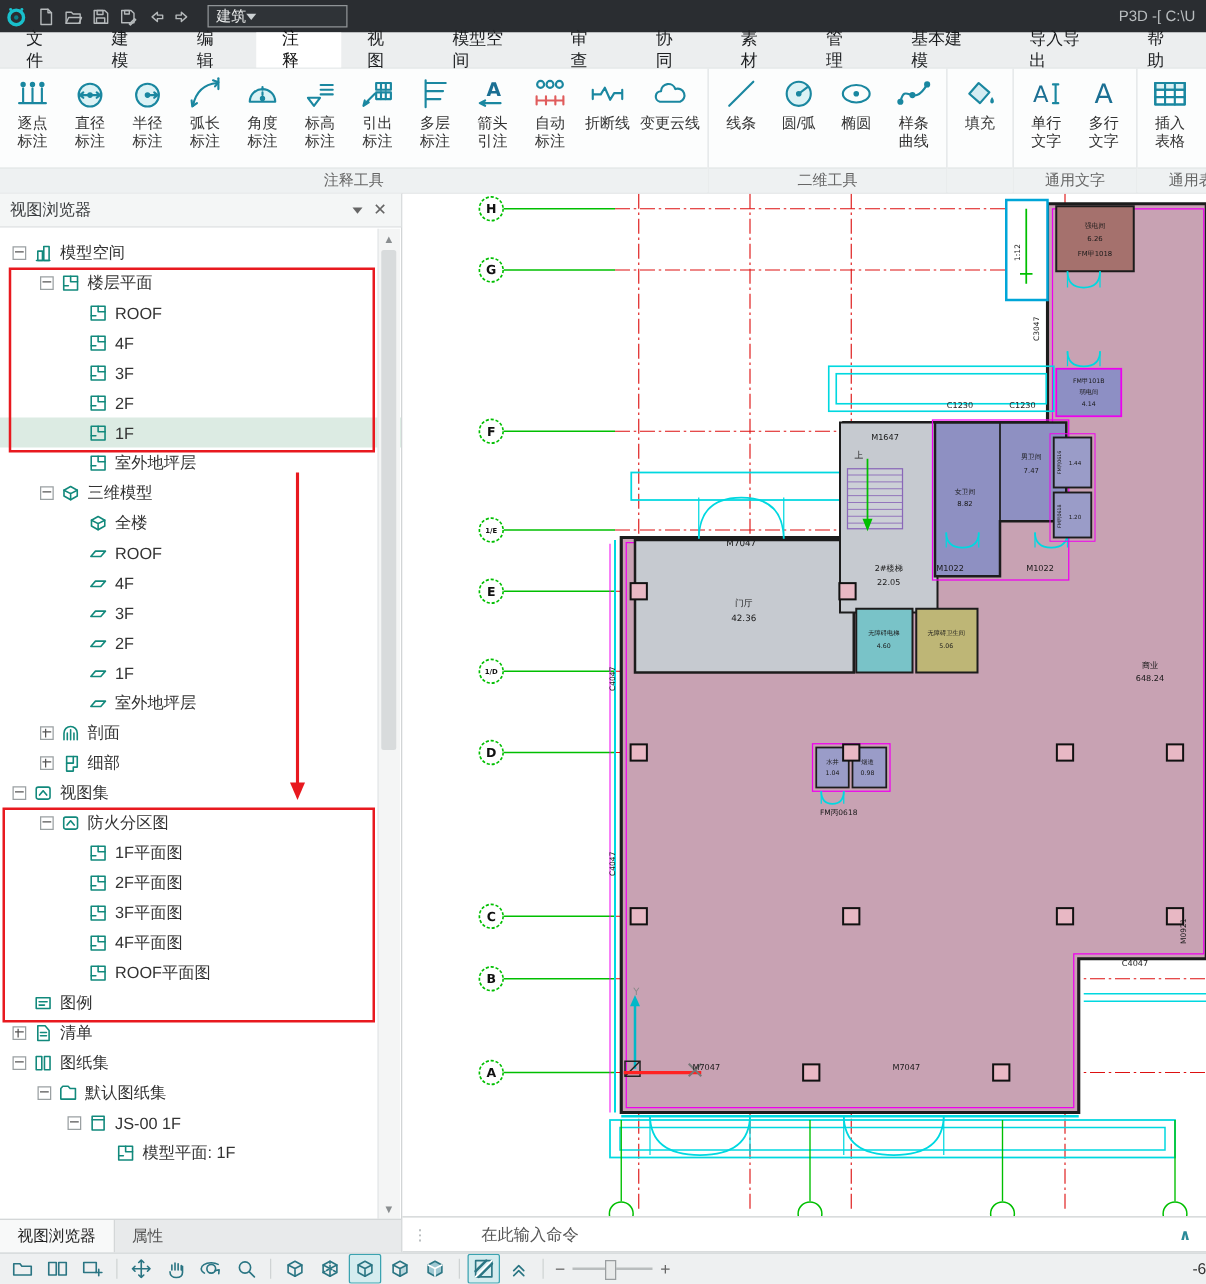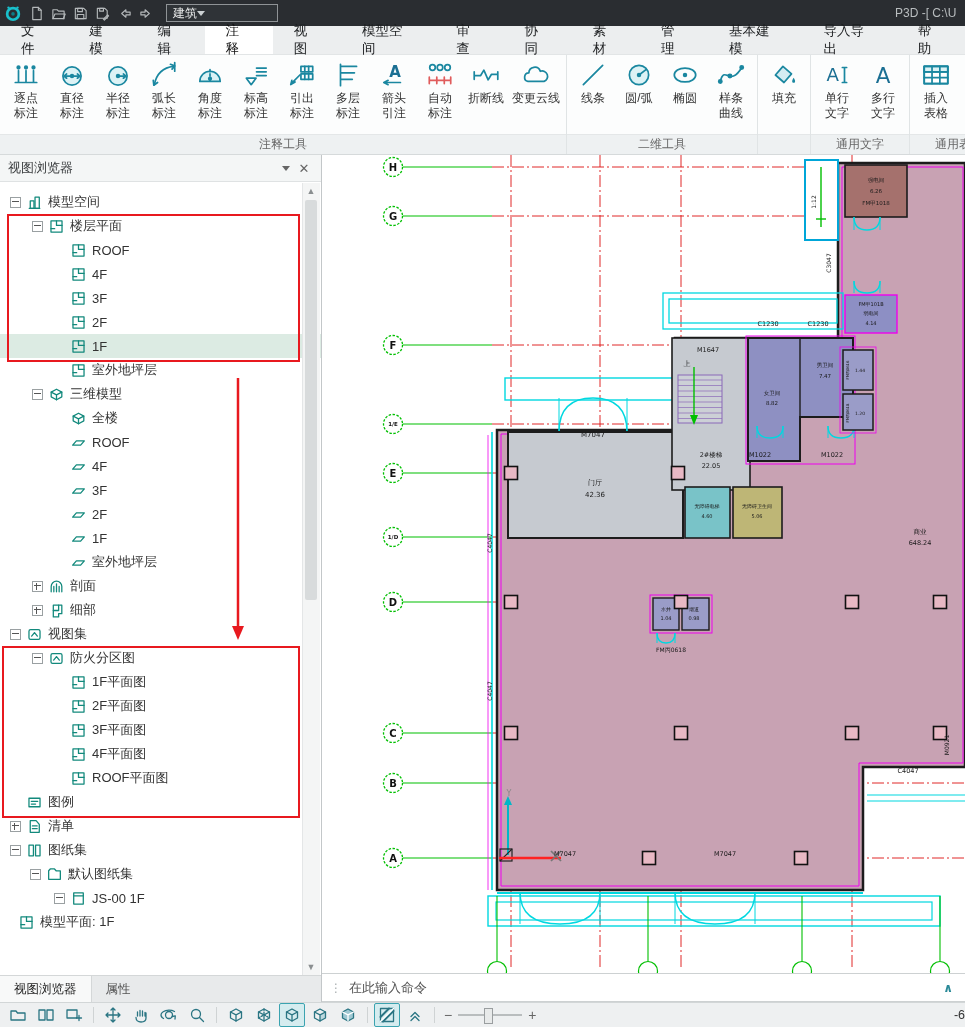--- a/index.html
+++ b/index.html
@@ -70,21 +70,21 @@
   .ann-box{position:absolute;border:2px solid #e8191f;pointer-events:none;}
   .ann-arrow{position:absolute;pointer-events:none;}
   
   .canvas{position:absolute;left:322px;top:155px;width:643px;height:818px;background:#fff;}
   .canvas svg{display:block;}
   
   .cmdbar{position:absolute;left:322px;top:973px;width:643px;height:29px;background:#fff;
           border-top:1px solid #cdd1d2;border-bottom:1px solid #cdd1d2;display:flex;align-items:center;
           box-sizing:border-box;padding:0 8px;}
   .cmd-dots{color:#aab0b2;font-size:12px;margin-right:8px;letter-spacing:-1px;}
-  .cmd-text{flex:1;color:#555;font-size:13px;}
+  .cmd-text{flex:1;color:#555;font-size:13px;margin-left:36px;}
   .cmd-chev{color:#2a8a98;font-size:12px;font-weight:bold;cursor:pointer;padding:0 4px;}
   
   .statusbar{position:absolute;left:0;top:1002px;width:965px;height:25px;background:#eef0f1;
              border-top:1px solid #d2d6d7;display:flex;align-items:center;padding-left:4px;
              box-sizing:border-box;overflow:hidden;}
   .sic{width:24px;height:22px;display:flex;align-items:center;justify-content:center;cursor:pointer;
        border:1px solid transparent;border-radius:2px;margin:0 1px;flex:none;}
   .sic svg{width:18px;height:18px;}
   .sic.sel{background:#d5ecef;border-color:#3ba3b0;}
   .ssep{width:1px;height:16px;background:#cfd3d4;margin:0 5px;flex:none;}
@@ -632,21 +632,21 @@
       <div class="trow" style="padding-left:52px">
    <span class="texp">
           <span class="bx"></span>
         </span>
         <span class="ticon"><svg viewBox="0 0 16 16" fill="none" stroke="#12897c" stroke-width="1.2" stroke-linecap="round" stroke-linejoin="round" font-family="'DejaVu Sans',sans-serif">
             <rect x="3.5" y="2.8" width="9" height="10.4"></rect>
             <path d="M3.5 5.5h9"></path>
           </svg></span>
    <span>JS-00 1F</span>
       </div>
-      <div class="trow" style="">
+      <div class="trow" style="padding-left:74px">
    <span class="texp"></span>
         <span class="ticon"><svg viewBox="0 0 16 16" fill="none" stroke="#12897c" stroke-width="1.2" stroke-linecap="round" stroke-linejoin="round" font-family="'DejaVu Sans',sans-serif">
             <rect x="2.8" y="2.8" width="10.4" height="10.4"></rect>
             <path d="M8 2.8V7h5.2M2.8 10h3.5"></path>
           </svg></span>
    <span>模型平面: 1F</span>
       </div>
     </div>
   <div class="pscroll">
     <div class="parrow" style="top:0;">▲</div>

